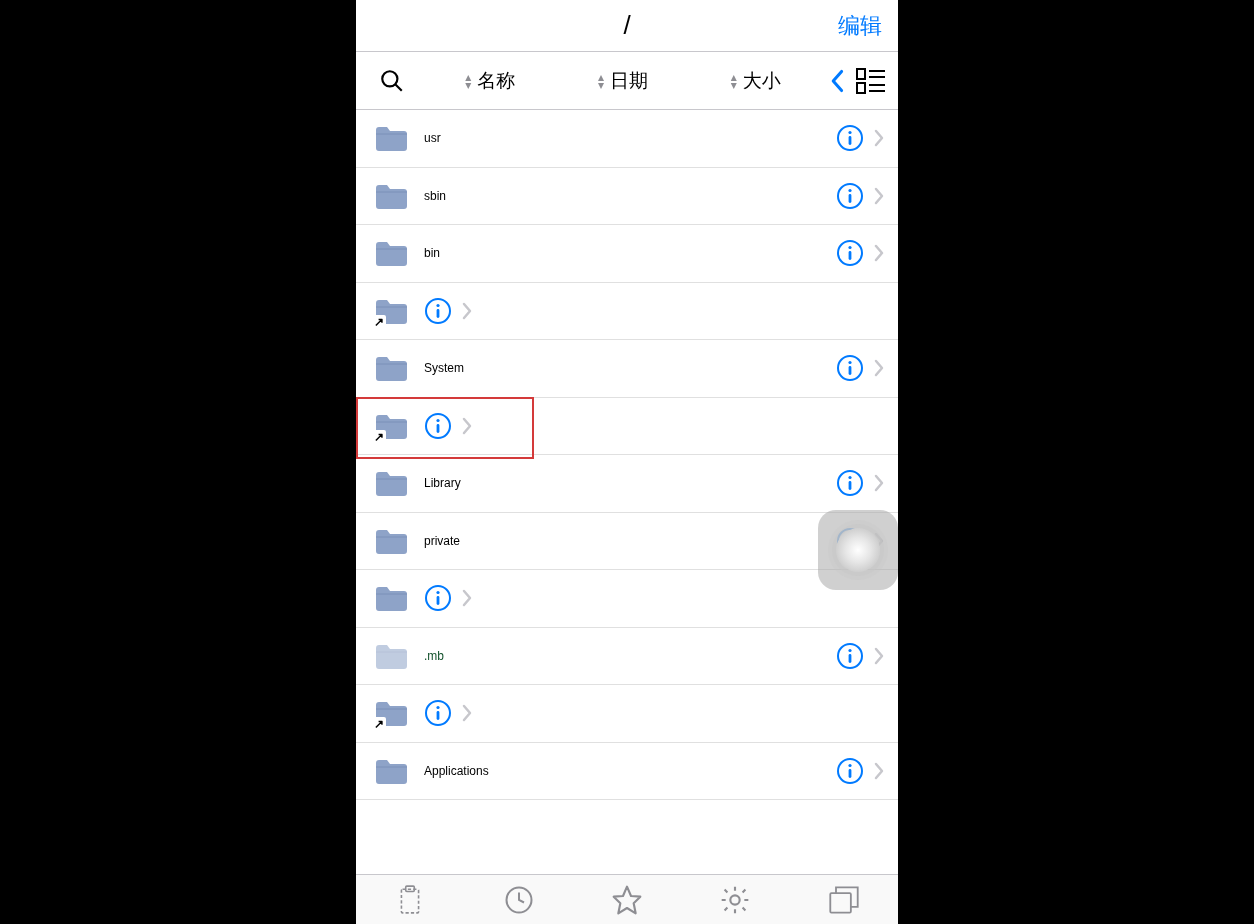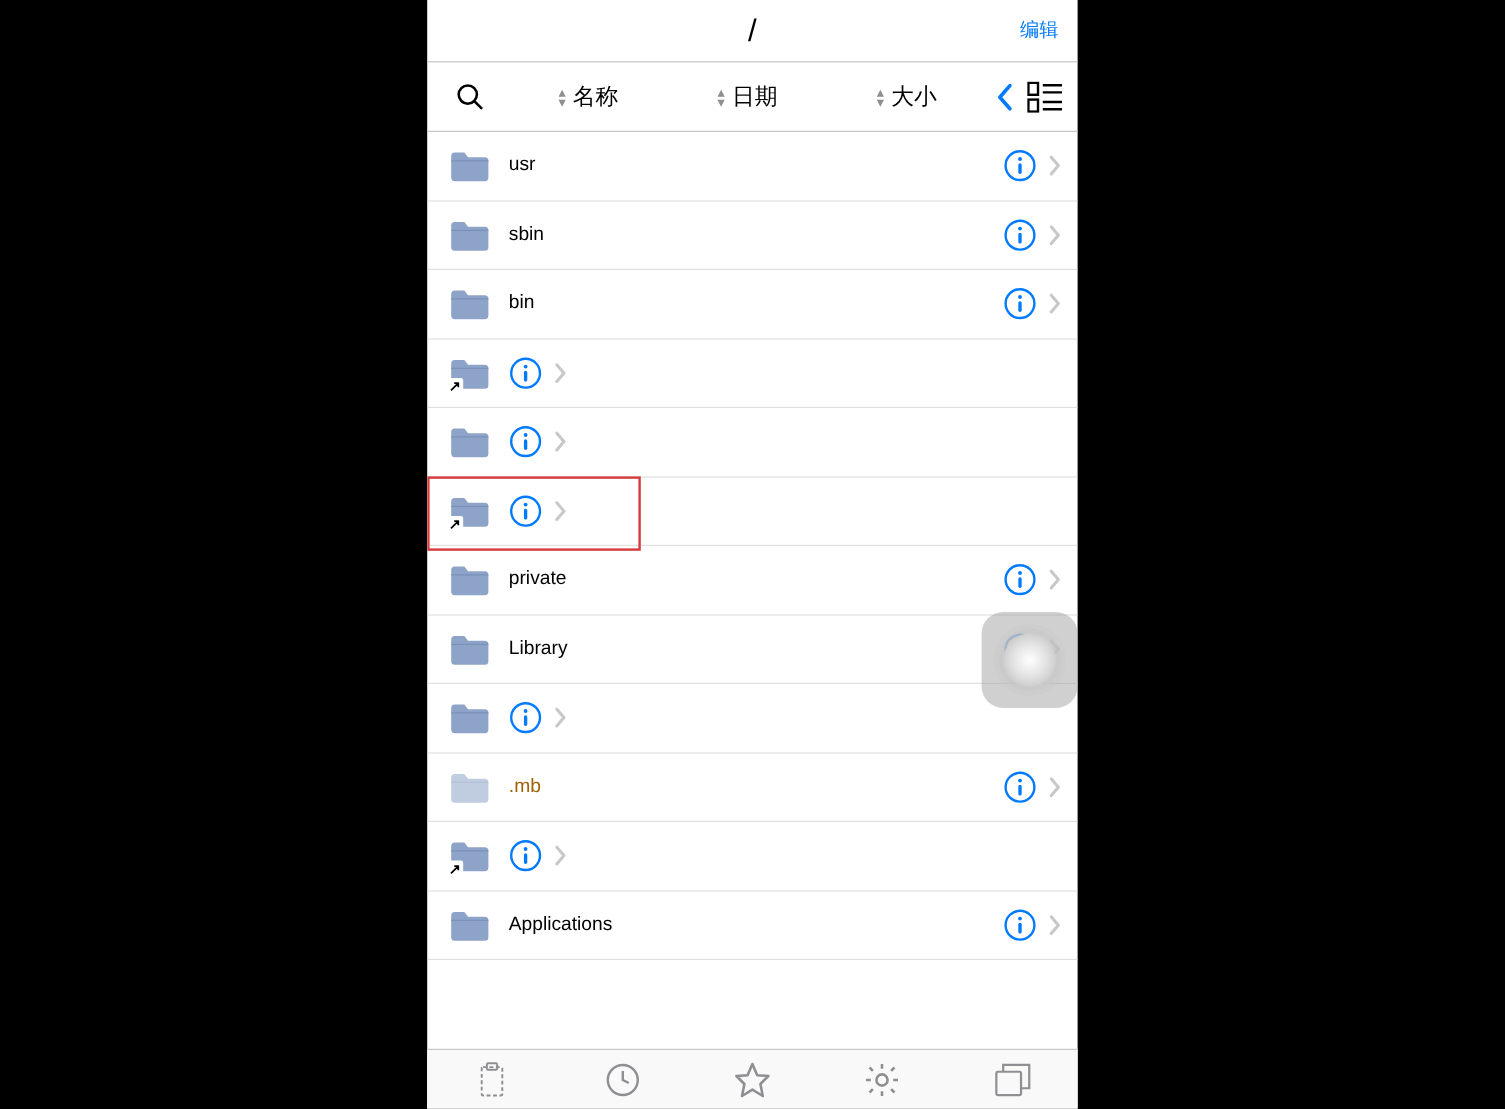--- a/index.html
+++ b/index.html
@@ -31,21 +31,21 @@
     }
     .header-title {
       font-size: 26px;
       font-weight: 500;
       color: #000;
     }
     .header-edit {
       position: absolute;
       right: 16px;
       color: #007aff;
-      font-size: 16px;
+      font-size: 22px;
     }
     
     .toolbar {
       height: 58px;
       display: flex;
       align-items: center;
       border-bottom: 1px solid #c8c7cc;
       padding: 0 12px;
       gap: 8px;
     }
@@ -83,22 +83,22 @@
       width: 14px; height: 14px;
       background: #fff;
       border-radius: 2px;
       display: flex;
       align-items: center;
       justify-content: center;
       font-size: 12px;
       color: #000;
       font-weight: bold;
     }
-    .row-label { flex: 1; font-size: 16px; color: #000; }
-    .row-label.dimmed { color: #a16207; }
+    .row-label { flex: 1; font-size: 12px; color: #000; }
+    .row-label.dimmed { color: #14532d; }
     .info-btn { width: 28px; height: 28px; margin-right: 10px; }
     .chevron-right { color: #c7c7cc; font-size: 22px; }
     
     .assistive {
       position: absolute;
       right: 0px;
       top: 510px;
       width: 80px; height: 80px;
       background: rgba(170,170,170,0.55);
       border-radius: 18px;
@@ -268,20 +268,21 @@
           </svg>
         </div>
       </div>
       <div class="row">
         <div class="folder-icon">
           <svg viewBox="0 0 34 28">
             <path d="M2 6 Q2 3 5 3 L13 3 L16 7 L30 7 Q33 7 33 10 L33 24 Q33 27 30 27 L5 27 Q2 27 2 24 Z" fill="#8ea3c8"></path>
             <path d="M2 10 L33 10" stroke="#7a90b8" stroke-width="1"></path>
           </svg>
         </div>
+        <div class="row-label">System</div>
         <div class="info-btn">
           <svg viewBox="0 0 28 28">
             <circle cx="14" cy="14" r="12" fill="none" stroke="#007aff" stroke-width="2"></circle>
             <circle cx="14" cy="8.5" r="1.6" fill="#007aff"></circle>
             <rect x="12.6" y="12" width="2.8" height="9" rx="1.4" fill="#007aff"></rect>
           </svg>
         </div>
         <div class="chevron-right">
           <svg width="10" height="18" viewBox="0 0 10 18" fill="none" stroke="#c7c7cc" stroke-width="2.5" stroke-linecap="round" stroke-linejoin="round">
             <polyline points="2 2 8 9 2 16"></polyline>
@@ -309,42 +310,42 @@
           </svg>
         </div>
       </div>
       <div class="row">
         <div class="folder-icon">
           <svg viewBox="0 0 34 28">
             <path d="M2 6 Q2 3 5 3 L13 3 L16 7 L30 7 Q33 7 33 10 L33 24 Q33 27 30 27 L5 27 Q2 27 2 24 Z" fill="#8ea3c8"></path>
             <path d="M2 10 L33 10" stroke="#7a90b8" stroke-width="1"></path>
           </svg>
         </div>
+        <div class="row-label">Library</div>
+        <div class="info-btn">
+          <svg viewBox="0 0 28 28">
+            <circle cx="14" cy="14" r="12" fill="none" stroke="#007aff" stroke-width="2"></circle>
+            <circle cx="14" cy="8.5" r="1.6" fill="#007aff"></circle>
+            <rect x="12.6" y="12" width="2.8" height="9" rx="1.4" fill="#007aff"></rect>
+          </svg>
+        </div>
+        <div class="chevron-right">
+          <svg width="10" height="18" viewBox="0 0 10 18" fill="none" stroke="#c7c7cc" stroke-width="2.5" stroke-linecap="round" stroke-linejoin="round">
+            <polyline points="2 2 8 9 2 16"></polyline>
+          </svg>
+        </div>
+      </div>
+      <div class="row">
+        <div class="folder-icon">
+          <svg viewBox="0 0 34 28">
+            <path d="M2 6 Q2 3 5 3 L13 3 L16 7 L30 7 Q33 7 33 10 L33 24 Q33 27 30 27 L5 27 Q2 27 2 24 Z" fill="#8ea3c8"></path>
+            <path d="M2 10 L33 10" stroke="#7a90b8" stroke-width="1"></path>
+          </svg>
+        </div>
         <div class="row-label">private</div>
-        <div class="info-btn">
-          <svg viewBox="0 0 28 28">
-            <circle cx="14" cy="14" r="12" fill="none" stroke="#007aff" stroke-width="2"></circle>
-            <circle cx="14" cy="8.5" r="1.6" fill="#007aff"></circle>
-            <rect x="12.6" y="12" width="2.8" height="9" rx="1.4" fill="#007aff"></rect>
-          </svg>
-        </div>
-        <div class="chevron-right">
-          <svg width="10" height="18" viewBox="0 0 10 18" fill="none" stroke="#c7c7cc" stroke-width="2.5" stroke-linecap="round" stroke-linejoin="round">
-            <polyline points="2 2 8 9 2 16"></polyline>
-          </svg>
-        </div>
-      </div>
-      <div class="row">
-        <div class="folder-icon">
-          <svg viewBox="0 0 34 28">
-            <path d="M2 6 Q2 3 5 3 L13 3 L16 7 L30 7 Q33 7 33 10 L33 24 Q33 27 30 27 L5 27 Q2 27 2 24 Z" fill="#8ea3c8"></path>
-            <path d="M2 10 L33 10" stroke="#7a90b8" stroke-width="1"></path>
-          </svg>
-        </div>
-        <div class="row-label">Library</div>
         <div class="info-btn">
           <svg viewBox="0 0 28 28">
             <circle cx="14" cy="14" r="12" fill="none" stroke="#007aff" stroke-width="2"></circle>
             <circle cx="14" cy="8.5" r="1.6" fill="#007aff"></circle>
             <rect x="12.6" y="12" width="2.8" height="9" rx="1.4" fill="#007aff"></rect>
           </svg>
         </div>
         <div class="chevron-right">
           <svg width="10" height="18" viewBox="0 0 10 18" fill="none" stroke="#c7c7cc" stroke-width="2.5" stroke-linecap="round" stroke-linejoin="round">
             <polyline points="2 2 8 9 2 16"></polyline>

